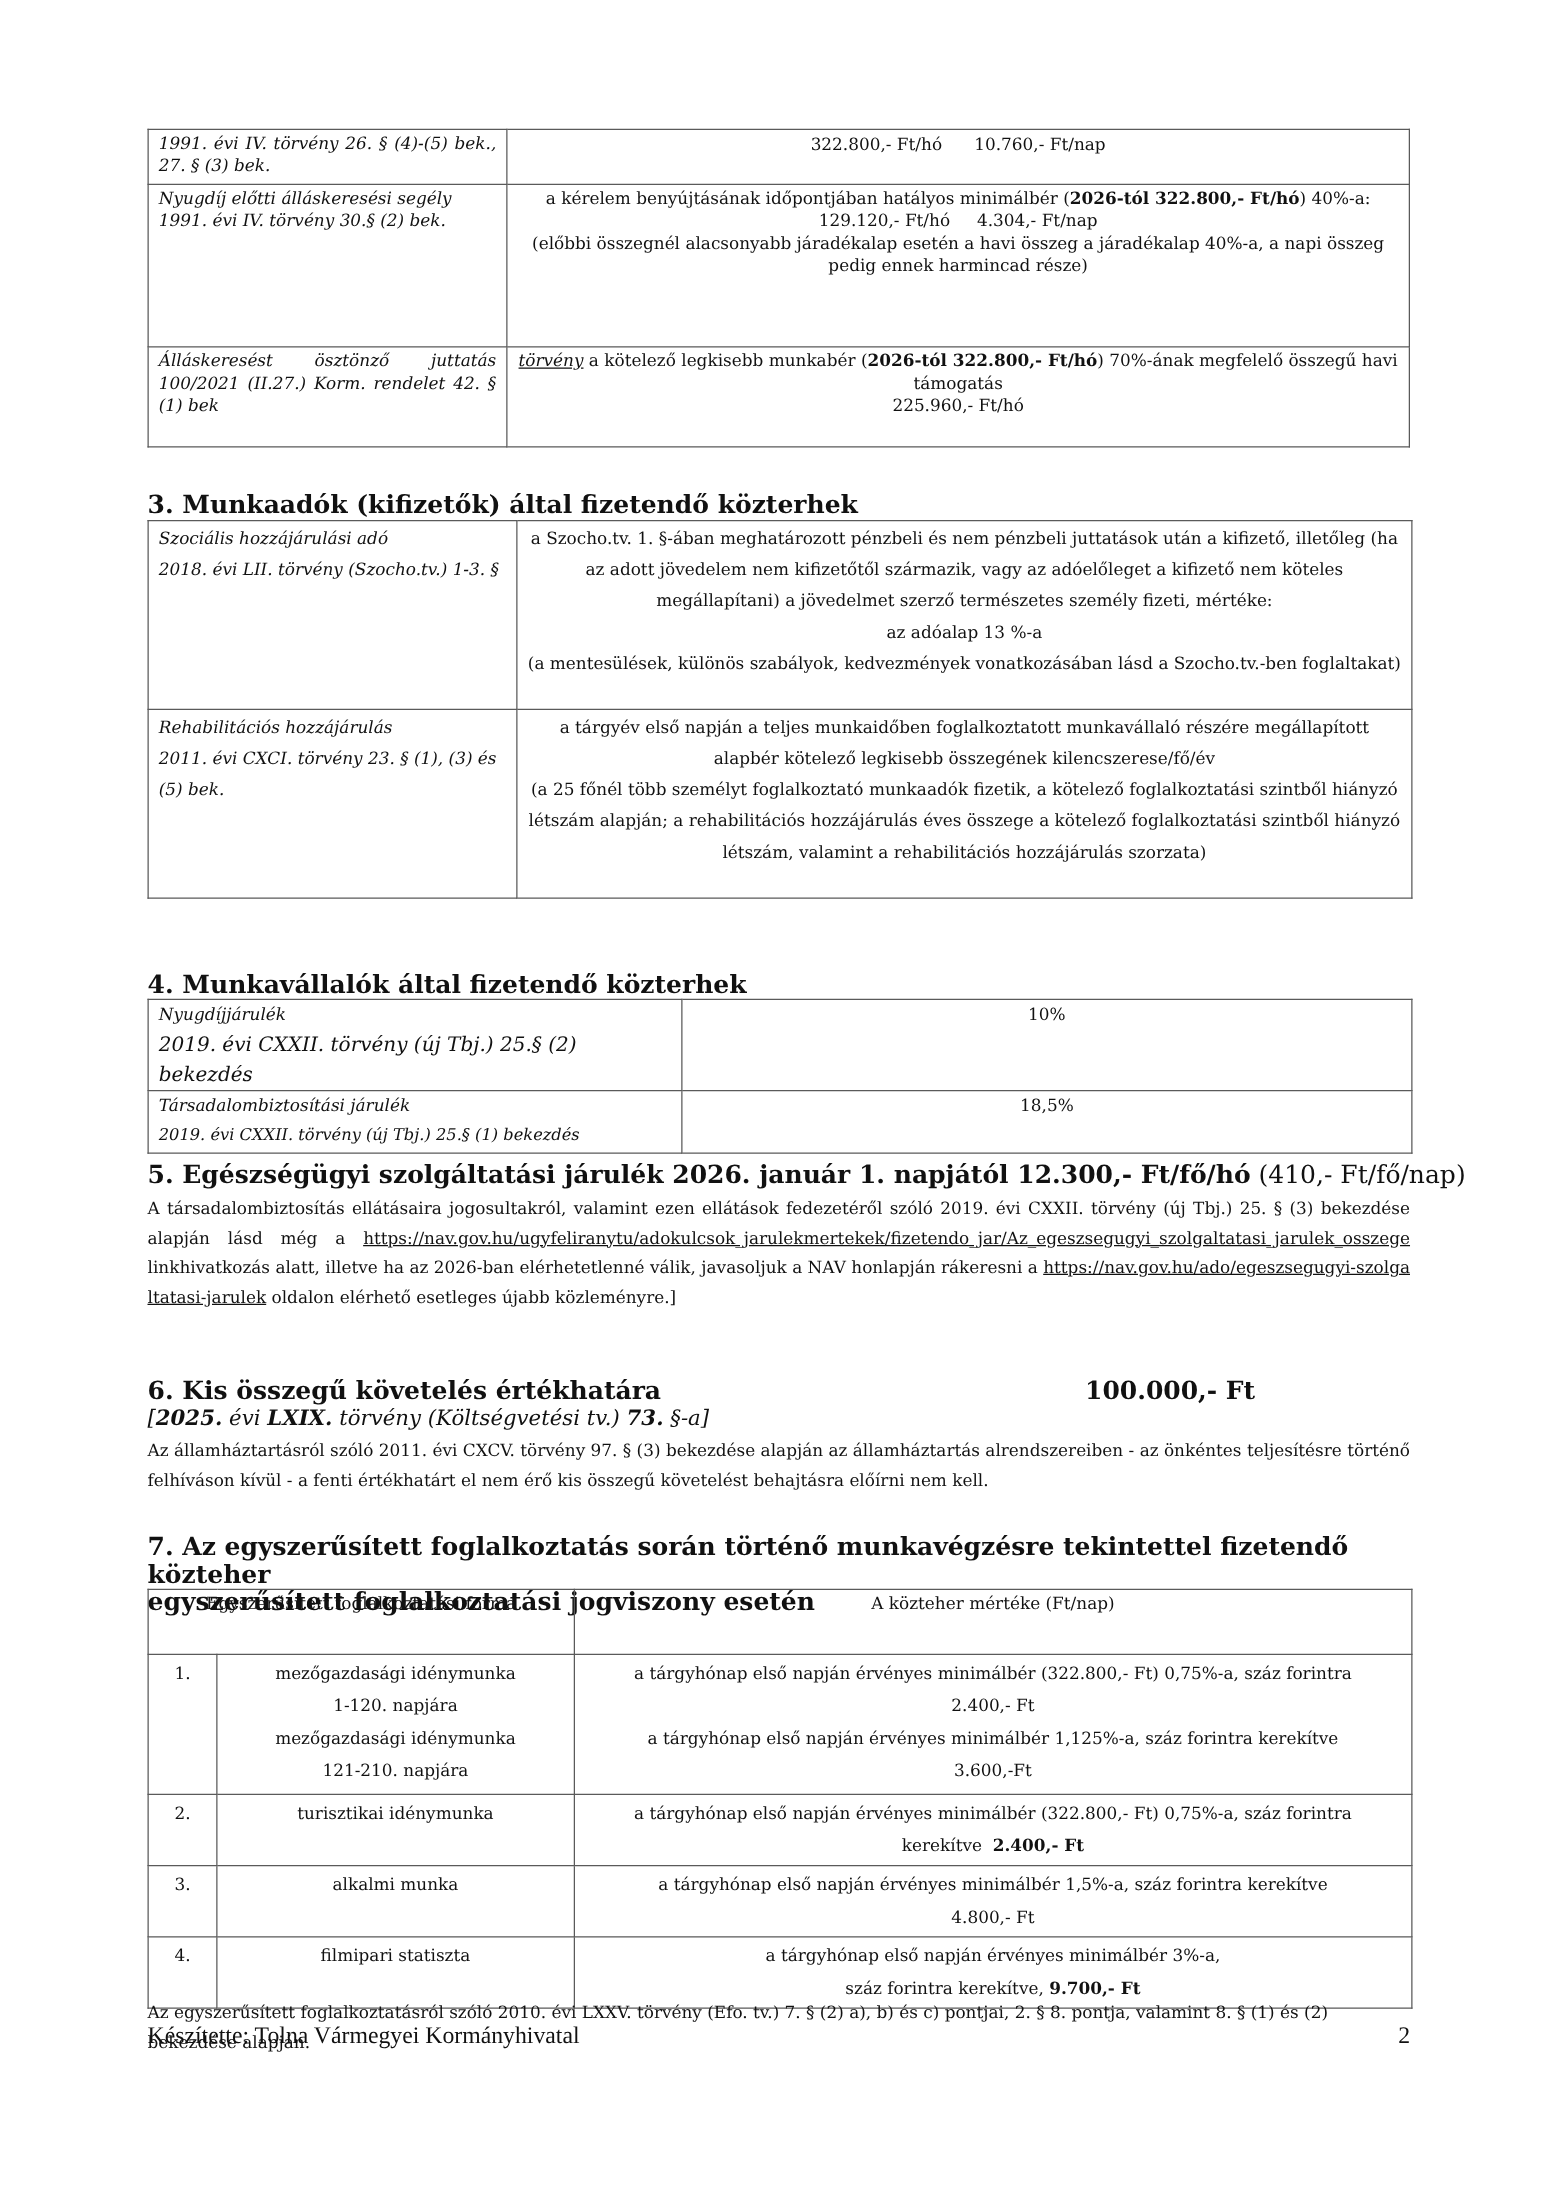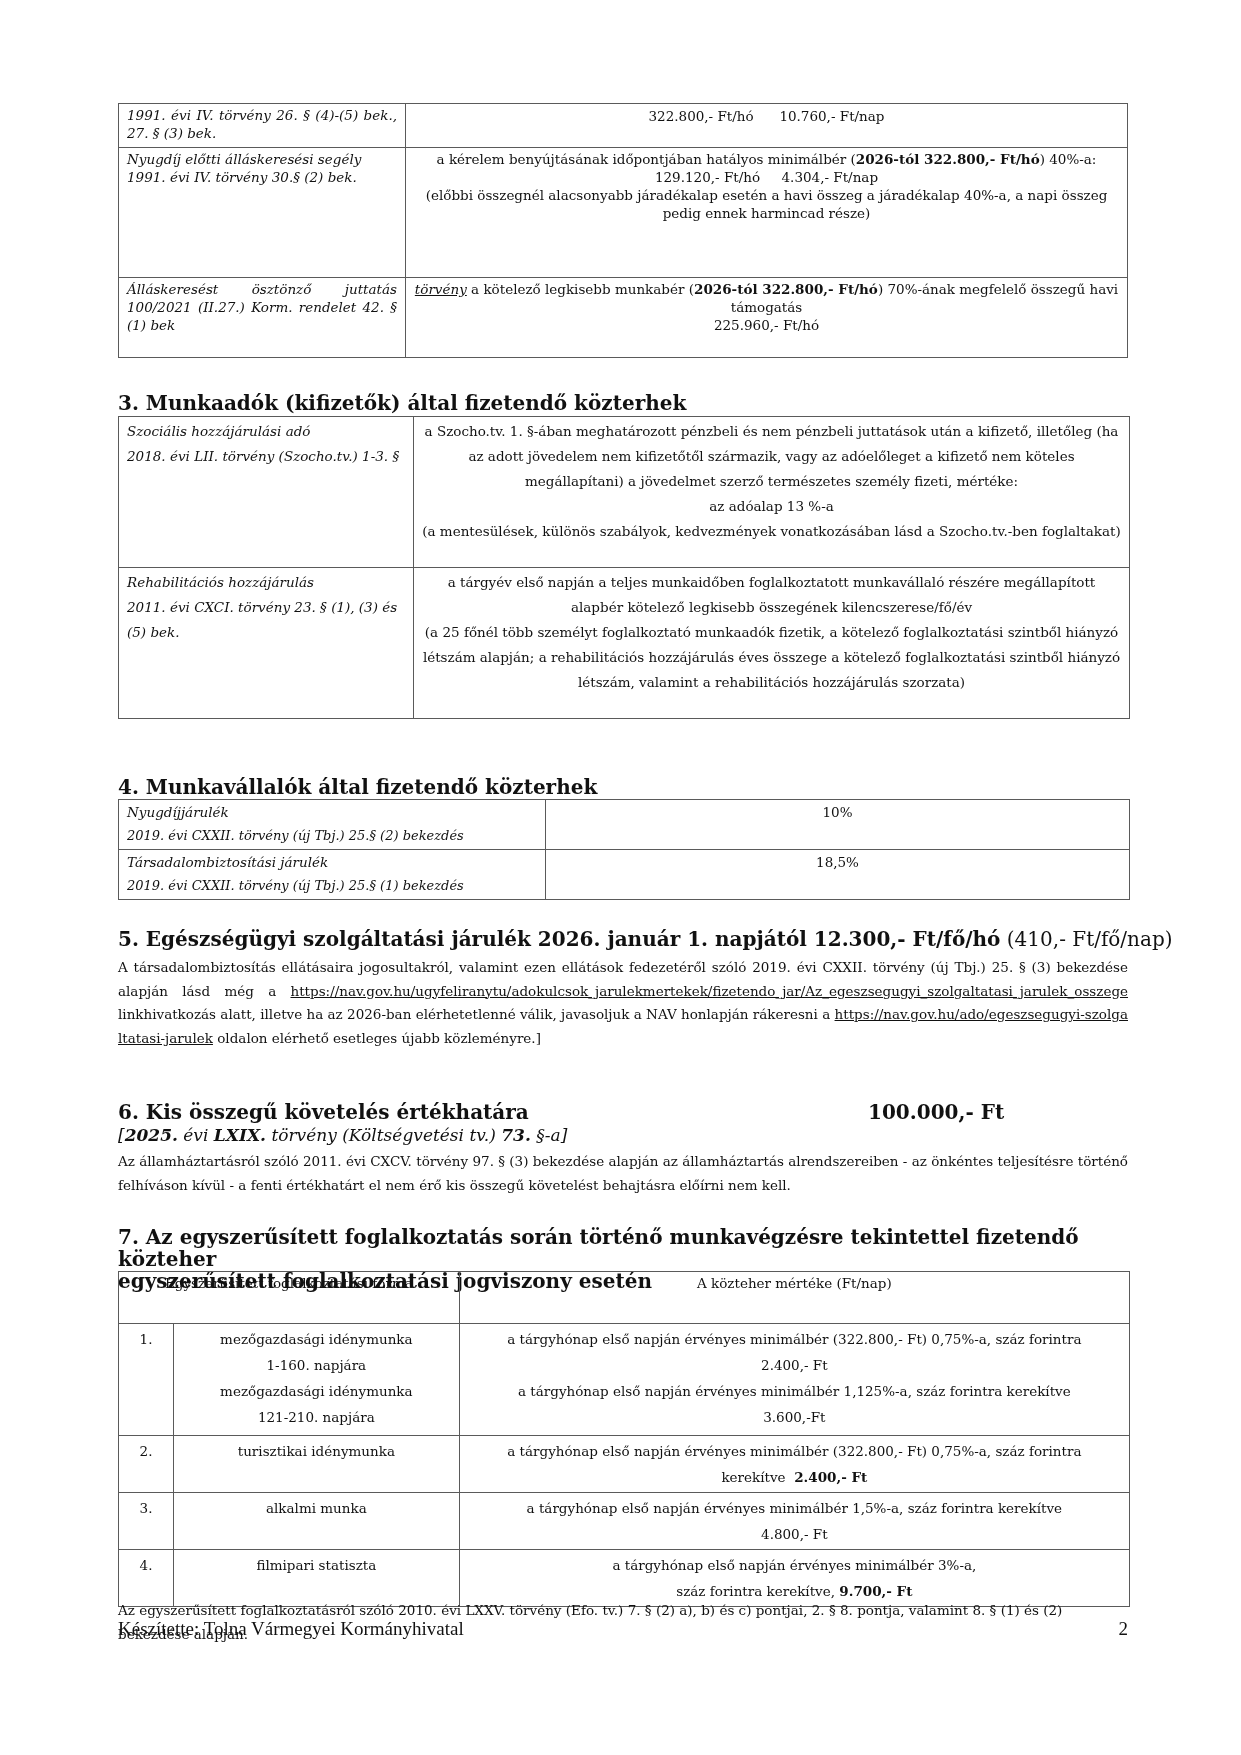--- a/index.html
+++ b/index.html
@@ -83,21 +83,21 @@
     </tr>
   </tbody>
     </table>
 
   <h2 style="top:776px;">4. Munkavállalók által fizetendő közterhek</h2>
   <table style="left:118px; top:799px; width:1012px;">
     <tbody>
         <tr style="height:50px;">
       <td style="width:410px; line-height:24px; padding-top:0; padding-bottom:0;">
         <div class="it b">Nyugdíjjárulék</div>
-        <div class="it" style="font-size:13px;">2019. évi CXXII. törvény (új Tbj.) 25.§ (2) bekezdés</div>
+        <div class="it" style="font-size:16px;">2019. évi CXXII. törvény (új Tbj.) 25.§ (2) bekezdés</div>
       </td>
       <td class="c b" style="padding-top:3px;">10%</td>
     </tr>
     <tr style="height:50px;">
       <td style="line-height:24px; padding-top:0; padding-bottom:0;">
         <div class="it b">Társadalombiztosítási járulék</div>
         <div class="it" style="font-size:13px;">2019. évi CXXII. törvény (új Tbj.) 25.§ (1) bekezdés</div>
       </td>
       <td class="c b" style="padding-top:3px;">18,5%</td>
     </tr>
@@ -126,21 +126,21 @@
   <table style="left:118px; top:1271px; width:1012px;">
     <tbody>
         <tr style="height:52px;padding-left:41px;">
       <td colspan="2" class="c b" style="width:290px;">Egyszerűsített foglalkoztatási forma</td>
       <td class="c b">A közteher mértéke (Ft/nap)</td>
     </tr>
     <tr style="height:112px;">
       <td class="c" style="width:38px; line-height:26px;">1.</td>
       <td class="c" style="line-height:26px;">
         <div>mezőgazdasági idénymunka</div>
-        <div>1-160. napjára</div>
+        <div>1-120. napjára</div>
         <div>mezőgazdasági idénymunka</div>
         <div>121-210. napjára</div>
       </td>
       <td class="c" style="line-height:26px;">
         <div>a tárgyhónap első napján érvényes minimálbér (322.800,- Ft) 0,75%-a, száz forintra</div>
         <div class="b">2.400,- Ft</div>
         <div>a tárgyhónap első napján érvényes minimálbér 1,125%-a, száz forintra kerekítve</div>
         <div class="b">3.600,-Ft</div>
       </td>
     </tr>

